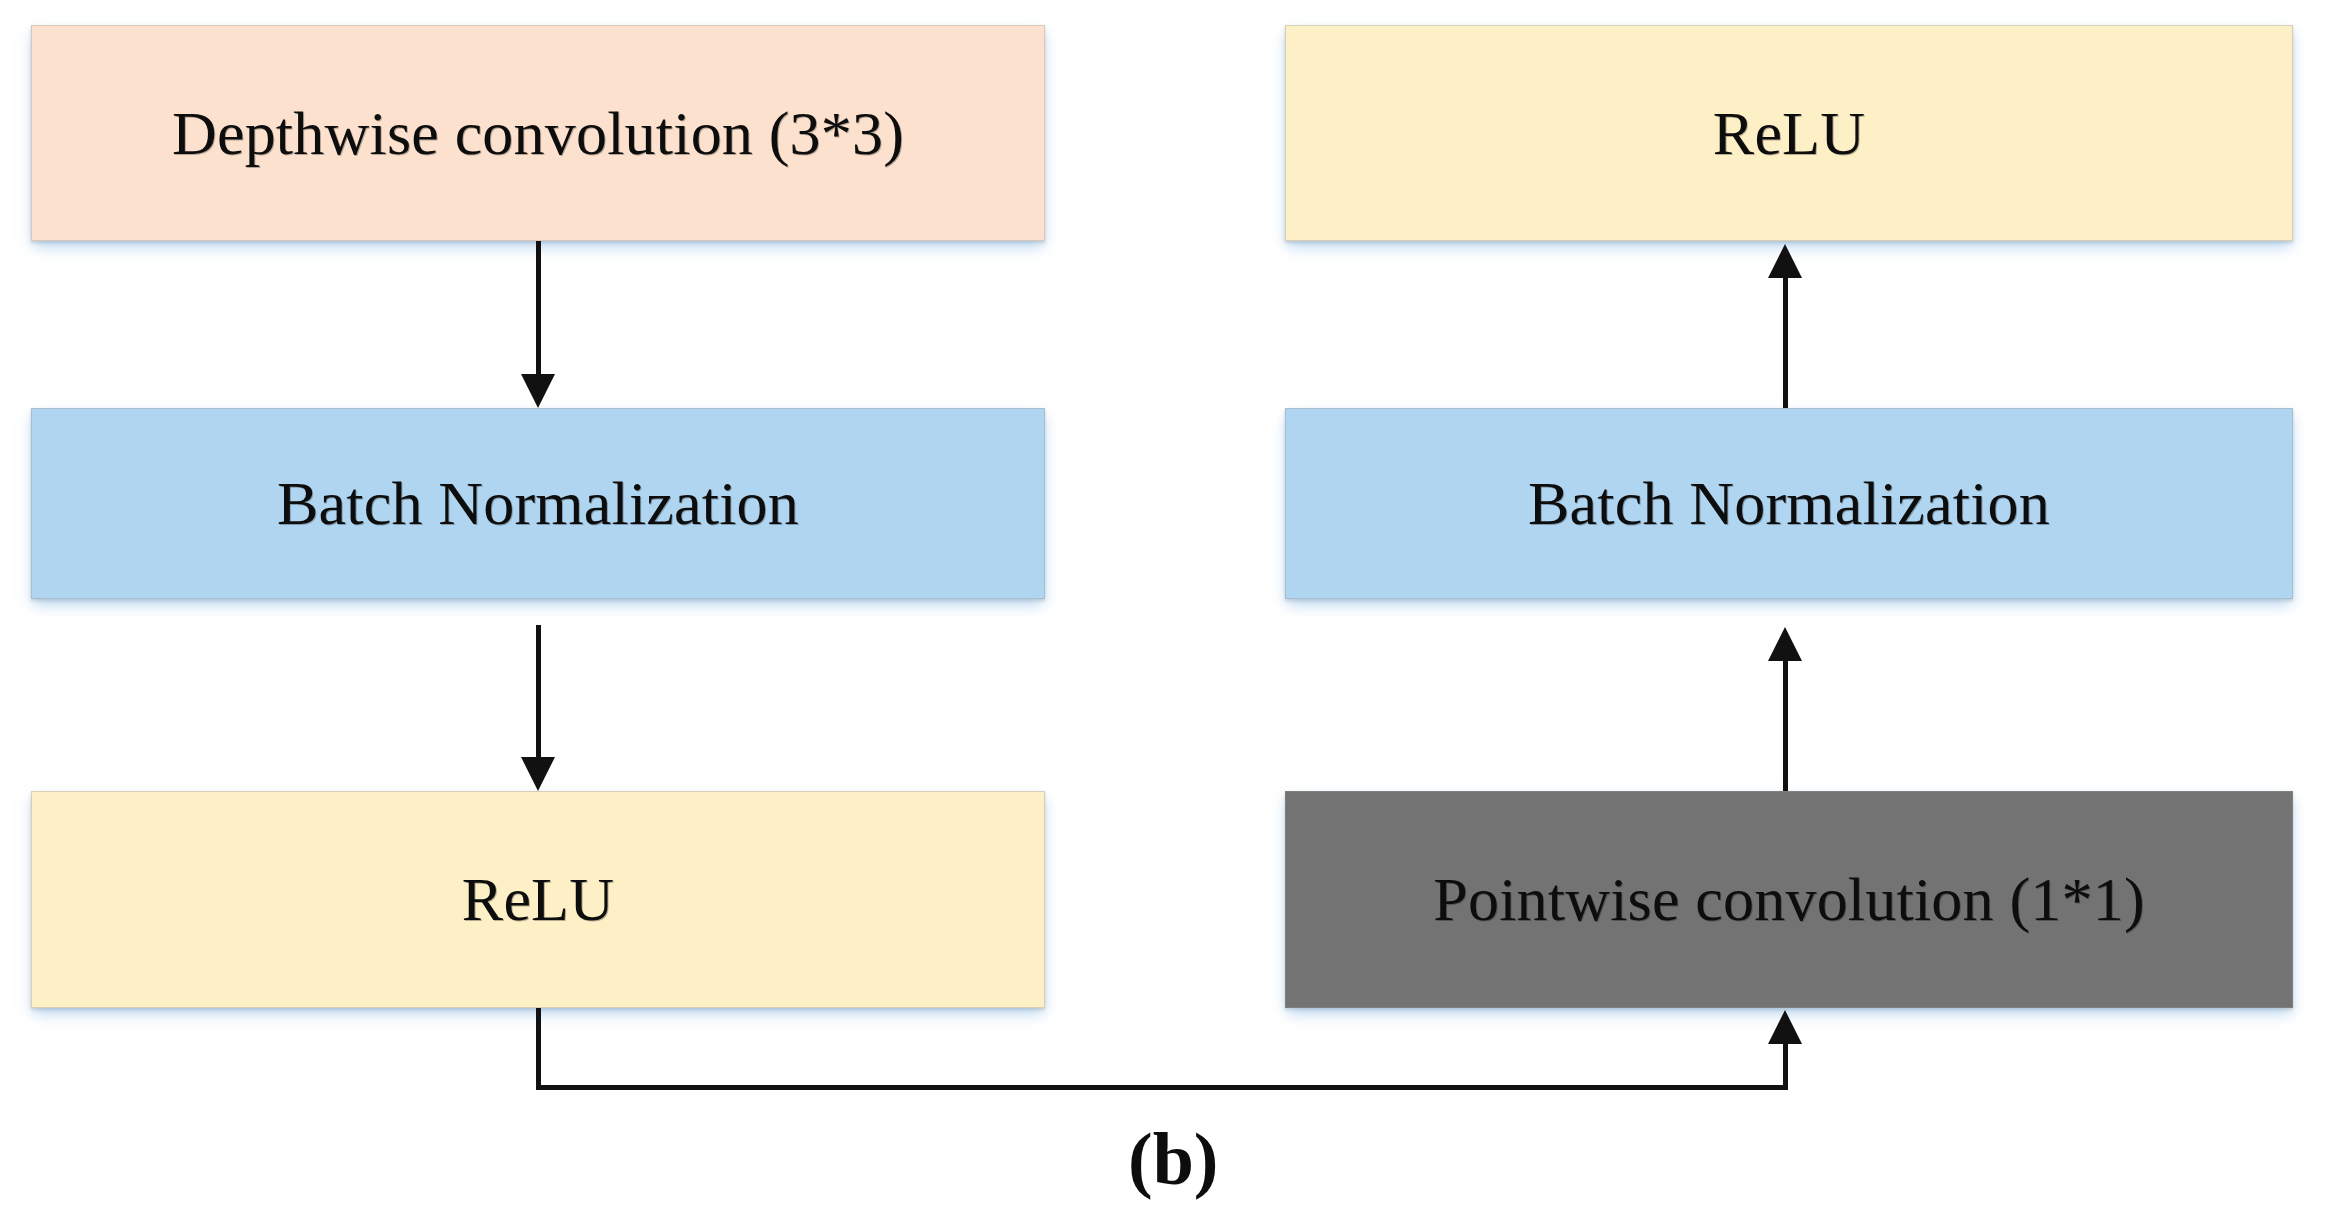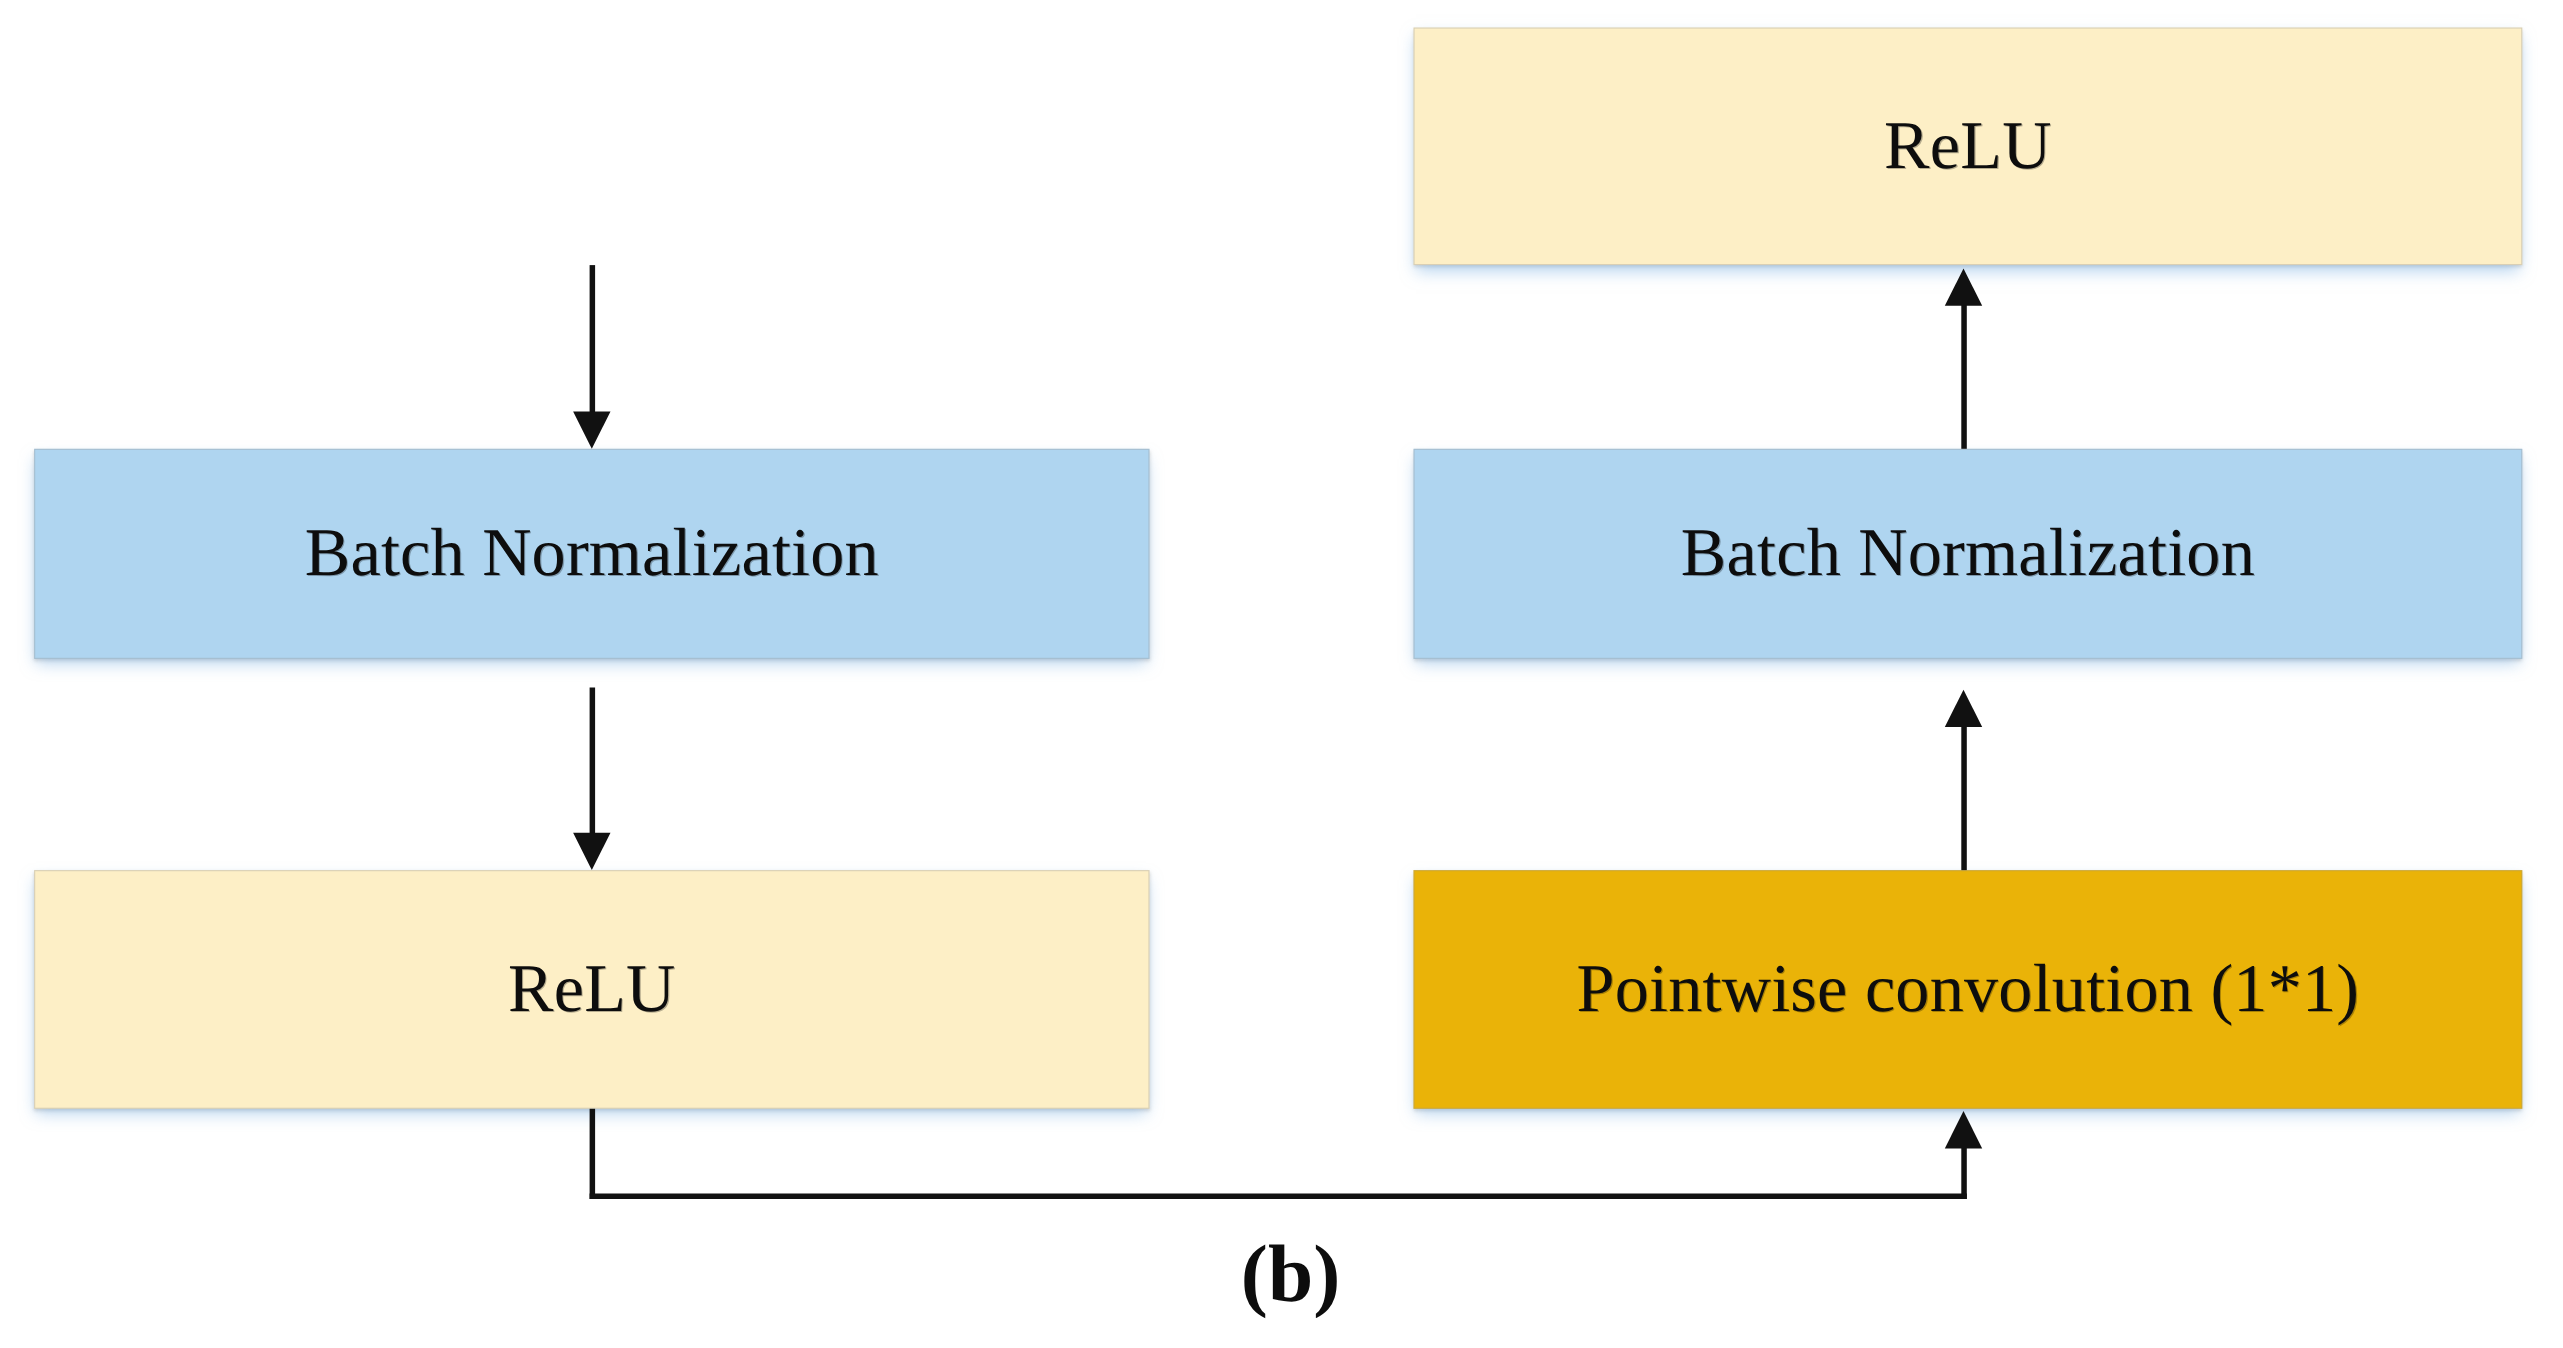--- a/index.html
+++ b/index.html
@@ -80,38 +80,41 @@
     color: #0d0d0d;
     letter-spacing: 0px;
     white-space: nowrap;
   }
 </style>
 </head>
 <body>
 
 <div id="canvas">
 
+  <div class="box col-left row-1" style="background:#fce2ce;">
+    <span class="label">Depthwise convolution (3*3)</span>
+  </div>
 
   <div class="box col-left row-2" style="background:#afd5f0;">
     <span class="label">Batch Normalization</span>
   </div>
 
   <div class="box col-left row-3" style="background:#fdefc6;">
     <span class="label">ReLU</span>
   </div>
 
   <div class="box col-right row-1" style="background:#fdefc6;">
     <span class="label">ReLU</span>
   </div>
 
   <div class="box col-right row-2" style="background:#afd5f0;">
     <span class="label">Batch Normalization</span>
   </div>
 
-  <div class="box col-right row-3" style="background:#eab308;">
+  <div class="box col-right row-3" style="background:#737373;">
     <span class="label">Pointwise convolution (1*1)</span>
   </div>
 
   <div class="conn">
     <div class="vline" style="left:536px; top:241px; height:135px;"></div>
     <div class="arrow-down" style="left:521px; top:374px;"></div>
   </div>
 
   <div class="conn">
     <div class="vline" style="left:536px; top:625px; height:134px;"></div>

